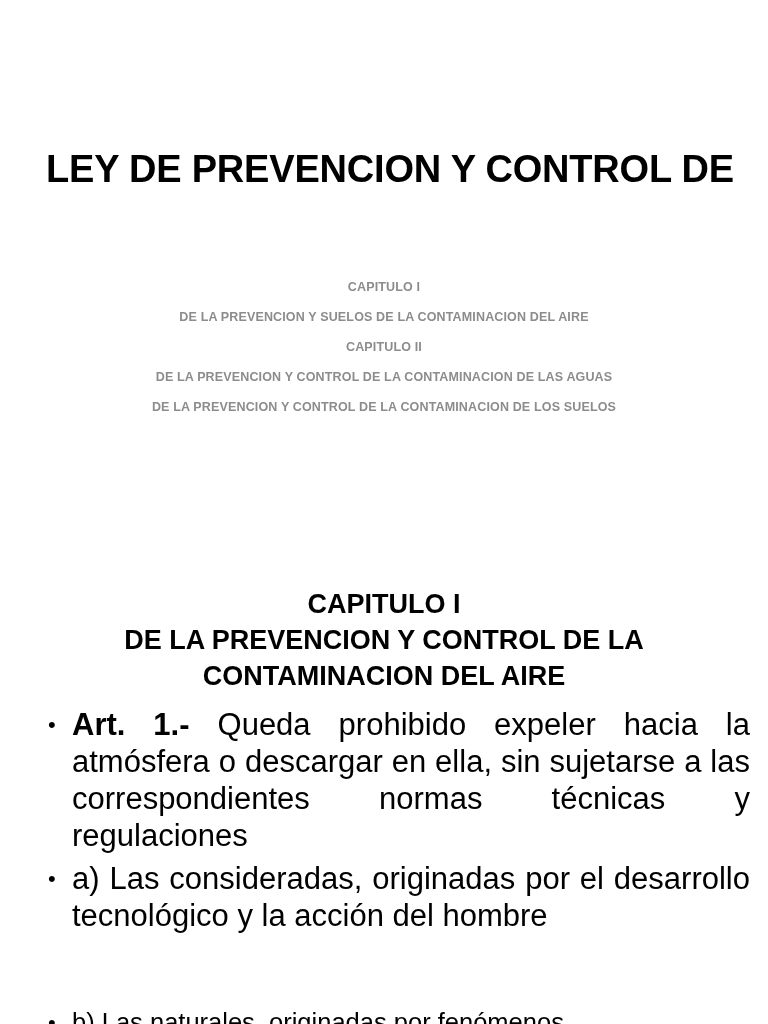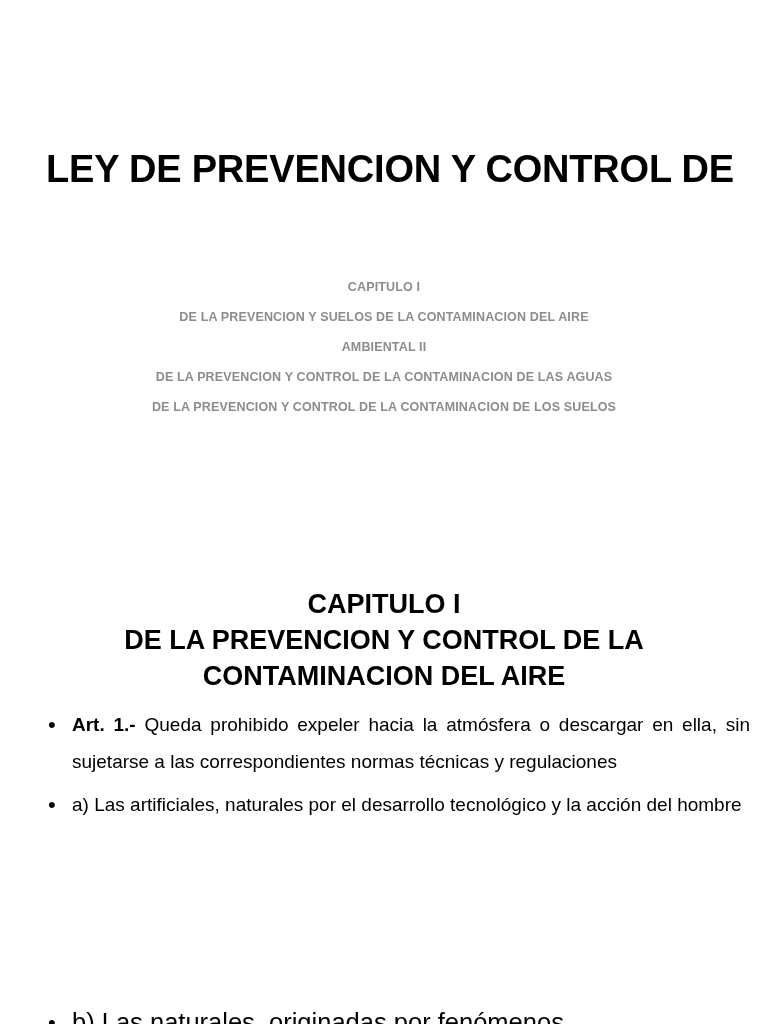--- a/index.html
+++ b/index.html
@@ -83,21 +83,21 @@
     position: absolute;
     left: 44px;
     top: 706px;
     width: 700px;
   }
   .bullet-item {
     position: relative;
     padding-left: 28px;
     margin-bottom: 6px;
     font-family: "Liberation Sans", sans-serif;
-    font-size: 19px;
+    font-size: 31px;
     line-height: 37px;
     color: #000000;
     text-align: justify;
     text-justify: inter-word;
     width: 678px;
   }
   .bullet-item::before {
     content: "\2022";
     position: absolute;
     left: 4px;
@@ -149,21 +149,21 @@
 
 <div class="slide">
 
   <div class="title-block">
     <div class="title-line">LEY DE PREVENCION Y CONTROL DE</div>
   </div>
 
   <div class="index-block">
     <div class="index-line">CAPITULO I</div>
     <div class="index-line">DE LA PREVENCION Y SUELOS DE LA CONTAMINACION DEL AIRE</div>
-    <div class="index-line">AMBIENTAL II</div>
+    <div class="index-line">CAPITULO II</div>
     <div class="index-line">DE LA PREVENCION Y CONTROL DE LA CONTAMINACION DE LAS AGUAS</div>
     <div class="index-line">DE LA PREVENCION Y CONTROL DE LA CONTAMINACION DE LOS SUELOS</div>
   </div>
 
   <div class="section-heading">
     <div class="hl">CAPITULO I</div>
     <div class="hl">DE LA PREVENCION Y CONTROL DE LA</div>
     <div class="hl">CONTAMINACION DEL AIRE</div>
   </div>
 
@@ -171,21 +171,21 @@
 
     <div class="bullet-item">
       <span class="justify-text">
         <span class="art-label">Art. 1.-</span><span> Queda prohibido expeler hacia la atmósfera o descargar en ella, sin sujetarse a las correspondientes normas técnicas y regulaciones</span>
       </span>
     </div>
 
 
     <div class="bullet-item">
       <span class="justify-text">
-        <span>a) Las artificiales, naturales por el desarrollo tecnológico y la acción del hombre</span>
+        <span>a) Las consideradas, originadas por el desarrollo tecnológico y la acción del hombre</span>
       </span>
     </div>
 
   </div>
 
   <div class="clipped-item">
     <div class="inner">b) Las naturales, originadas por fenómenos</div>
   </div>
 
 </div>

